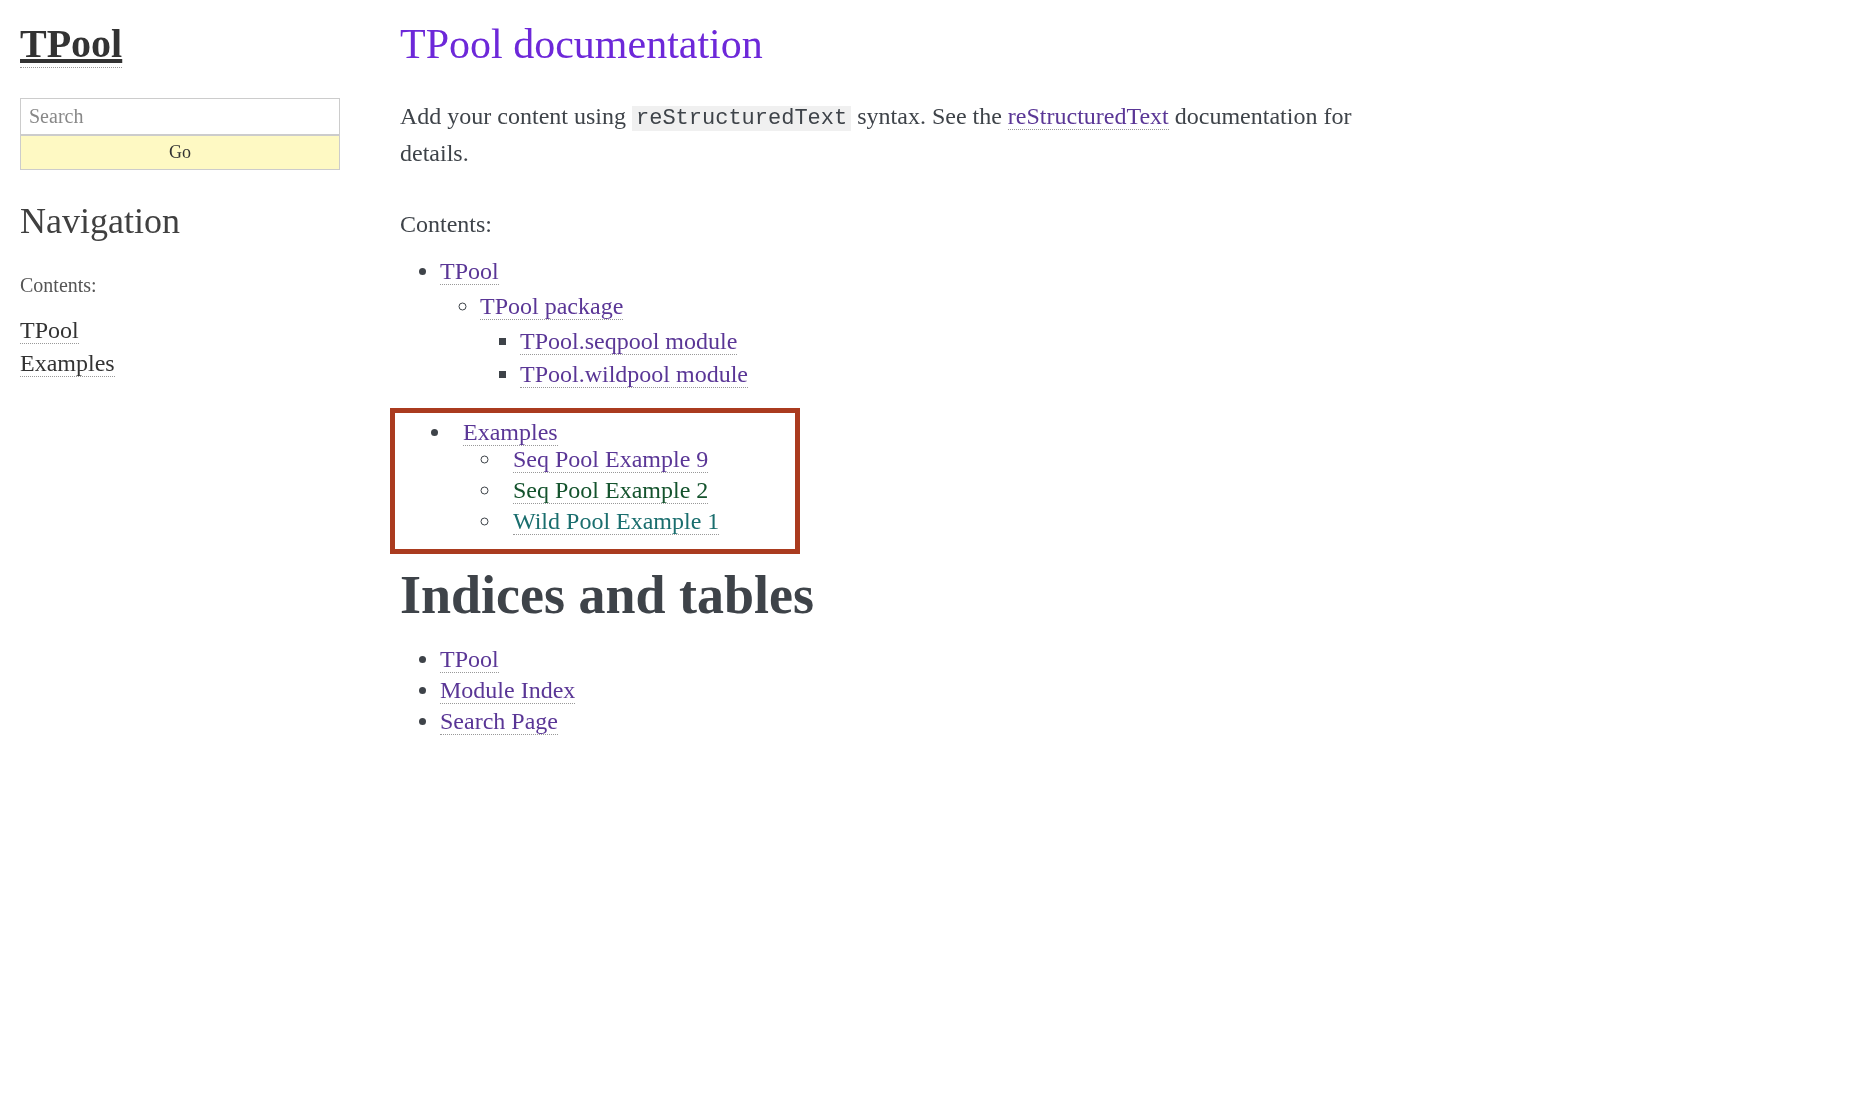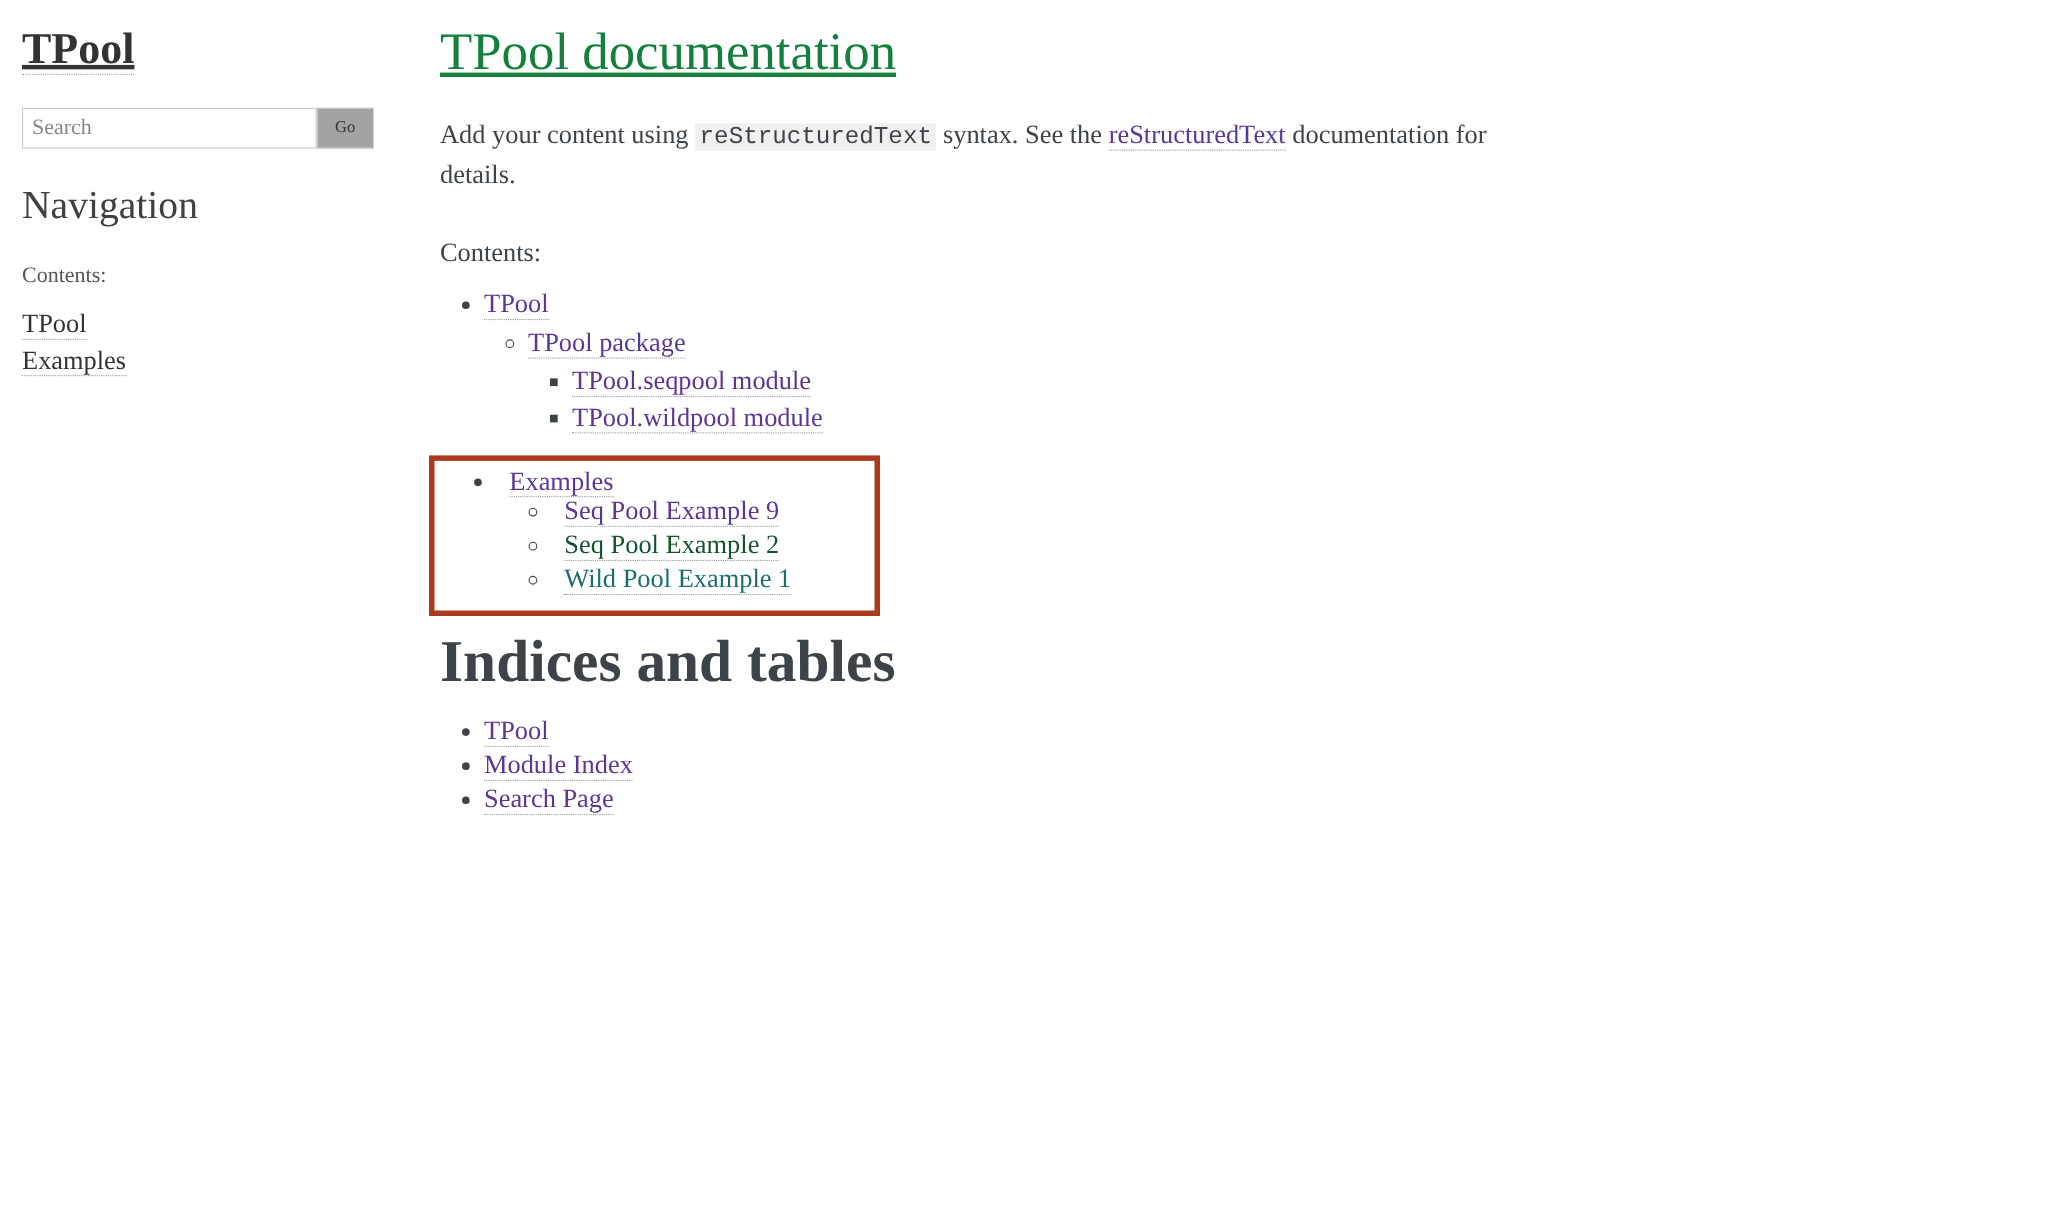--- a/index.html
+++ b/index.html
@@ -28,37 +28,38 @@
       font-size: 40px;
       font-weight: bold;
       color: #333;
       border-bottom: 1px dotted #999;
       display: inline-block;
       margin-bottom: 30px;
     }
     .search-form {
       display: flex;
       margin-bottom: 30px;
+      flex-direction: column;
     }
     .search-input {
       flex: 1;
       padding: 6px 8px;
       font-size: 20px;
       border: 1px solid #ccc;
       color: #555;
       font-family: Georgia, serif;
     }
     .search-input::placeholder {
       color: #888;
     }
     .go-button {
       padding: 6px 16px;
-      font-size: 15px;
+      font-size: 18px;
       border: 1px solid #ccc;
-      background: #a3a3a3;
+      background: #fef9c3;
       cursor: pointer;
       font-family: Georgia, serif;
       color: #333;
     }
     .nav-heading {
       font-size: 36px;
       font-weight: normal;
       color: #404040;
       margin-bottom: 32px;
     }
@@ -73,25 +74,24 @@
     .nav-list li {
       margin-bottom: 6px;
     }
     .nav-link {
       font-size: 24px;
       color: #333;
       text-decoration: none;
       border-bottom: 1px dotted #999;
     }
     h1.page-title {
-      font-size: 48px;
+      font-size: 42px;
       font-weight: normal;
-      color: #15803d;
+      color: #6d28d9;
       margin-bottom: 30px;
-      text-decoration: underline;
     }
     .intro {
       font-size: 24px;
       line-height: 1.5;
       color: #3e4349;
       margin-bottom: 40px;
     }
     .intro code {
       font-family: 'Courier New', monospace;
       background: #f0f0f0;

